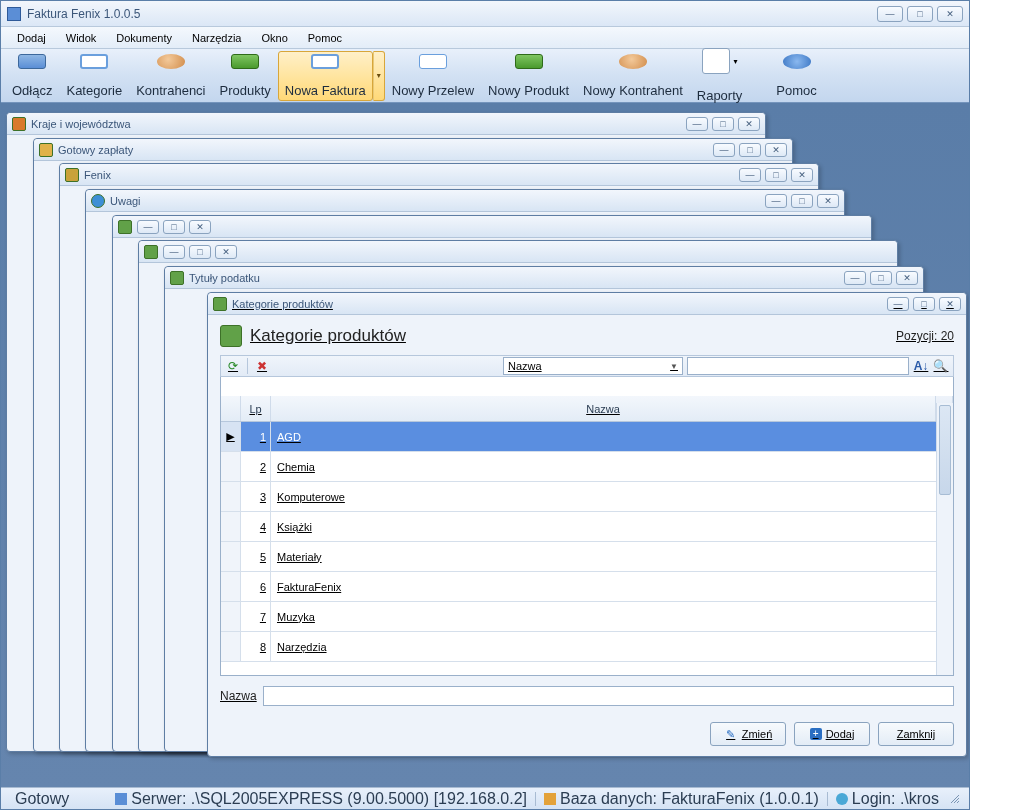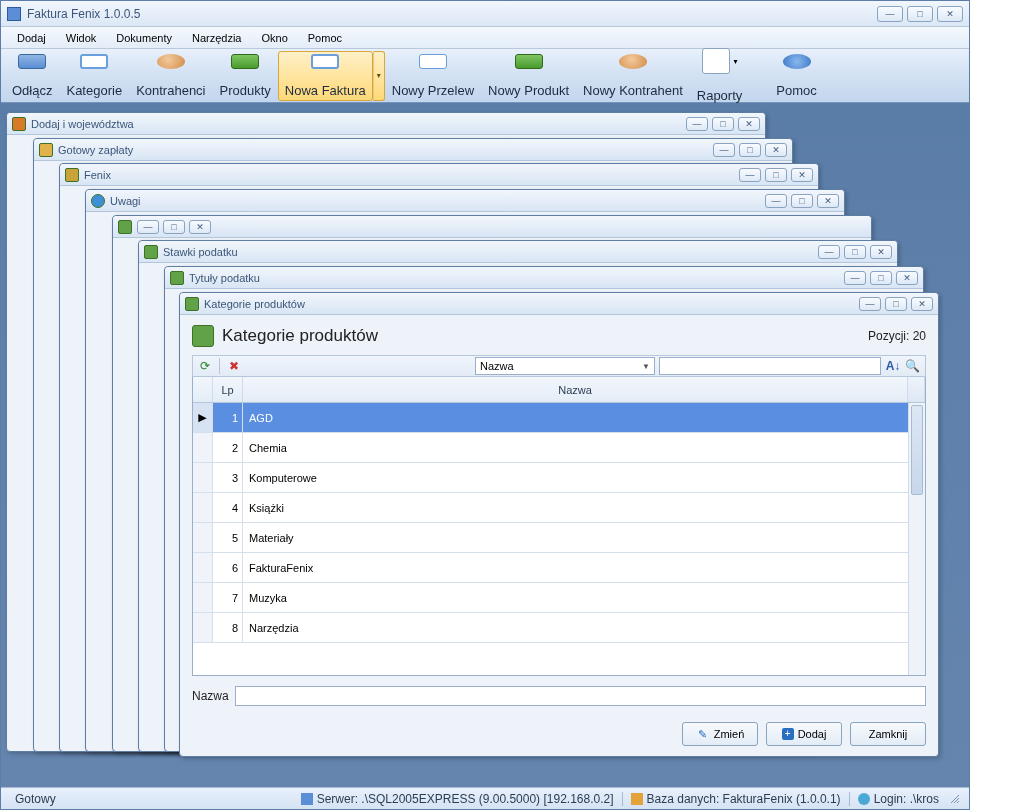--- a/index.html
+++ b/index.html
@@ -105,22 +105,22 @@
     background: linear-gradient(#f2f6fc, #d8e5f4);
     border-bottom: 1px solid #b3c5da;
     display: flex; align-items: center;
     padding: 0 5px;
     border-radius: 4px 4px 0 0;
   }
   .mdi-title .mt-icon { width: 14px; height: 14px; margin-right: 5px; background:#61a148; border-radius:2px; border:1px solid #3d7128;}
   .mdi-title .mt-text { font-size: 11px; color: #3b5679; flex:1; }
   .mdi-title .win-btns .win-btn { width:22px; height:14px; }
   .active-child {
-    left: 178px; top: 189px;
-    width: 760px; height: 465px;
+    left: 206px; top: 189px;
+    width: 760px; height: 465px; text-decoration: underline;
   }
   .child-body { flex:1; padding: 10px 12px; display:flex; flex-direction:column; }
   .heading-row { display:flex; align-items:center; margin-bottom:8px; }
   .heading-row .h-icon {
     width: 22px; height: 22px; background:#61a148;
     border:1px solid #3d7128; border-radius:3px;
     margin-right:8px;
   }
   .heading-row .h-title { font-size: 17px; color:#222; flex:1; }
   .heading-row .h-count { font-size:12px; color:#222; }
@@ -146,20 +146,21 @@
     flex:1; min-height:0;
     display:flex; flex-direction:column;
     background:#fff;
     position:relative;
   }
   .grid-header {
     display:flex;
     height:26px;
     background:linear-gradient(#f3f7fc,#e3ecf6);
     border-bottom:1px solid #b6c7dc;
+    margin-top:19px;
   }
   .gh-cell {
     border-right:1px solid #cfdbea;
     display:flex; align-items:center; justify-content:center;
     font-size:11px; color:#2b3d52;
   }
   .gh-marker { width:20px; }
   .gh-lp { width:30px; }
   .gh-name { flex:1; }
   .gh-scroll { width:17px; background:linear-gradient(#eef3fa,#dde7f3);}
@@ -193,21 +194,21 @@
     display:flex; align-items:center; justify-content:center;
     gap:4px; font-size:11px;
   }
   .btn-ico { width:14px; height:14px; display:flex;align-items:center;justify-content:center; font-size:11px;}
   .statusbar {
     height:22px;
     background:linear-gradient(#e8f0fb,#d5e3f4);
     border-top:1px solid #a8bbd2;
     display:flex; align-items:center;
     padding:0 6px;
-    font-size:12px; color:#2b3d52;
+    font-size:16px; color:#2b3d52;
   }
   .statusbar .sb-item { display:flex; align-items:center; gap:4px; padding:0 8px; }
   .statusbar .sb-sep { width:1px; height:14px; background:#a8bbd2;}
   .sb-icon { width:12px; height:12px; }
 </style>
 </head>
 <body>
 
 <div class="outer-window">
 
@@ -278,21 +279,21 @@
       <div class="tb-icon" style="background:radial-gradient(circle,#8ab8ef,#3d78c5);border-radius:50%;"></div>
       <div class="tb-label">Pomoc</div>
     </div>
   </div>
 
   <div class="workspace">
 
     <div class="mdi-child" style="left:5px; top:9px; width:760px; height:640px;">
       <div class="mdi-title">
         <div class="mt-icon" style="background:#d97a2b;"></div>
-        <div class="mt-text">Dodaj i województwa</div>
+        <div class="mt-text">Kraje i województwa</div>
         <div class="win-btns">
             <div class="win-btn">—</div>
             <div class="win-btn">□</div>
             <div class="win-btn">✕</div>
           </div>
       </div>
     </div>
     <div class="mdi-child" style="left:32px; top:35px; width:760px; height:614px;">
       <div class="mdi-title">
         <div class="mt-icon" style="background:#e0b24a;"></div>
@@ -332,21 +333,20 @@
         <div class="win-btns">
             <div class="win-btn">—</div>
             <div class="win-btn">□</div>
             <div class="win-btn">✕</div>
           </div>
       </div>
     </div>
     <div class="mdi-child" style="left:137px; top:137px; width:760px; height:512px;">
       <div class="mdi-title">
         <div class="mt-icon"></div>
-        <div class="mt-text">Stawki podatku</div>
         <div class="win-btns">
             <div class="win-btn">—</div>
             <div class="win-btn">□</div>
             <div class="win-btn">✕</div>
           </div>
       </div>
     </div>
     <div class="mdi-child" style="left:163px; top:163px; width:760px; height:486px;">
       <div class="mdi-title">
         <div class="mt-icon"></div>

